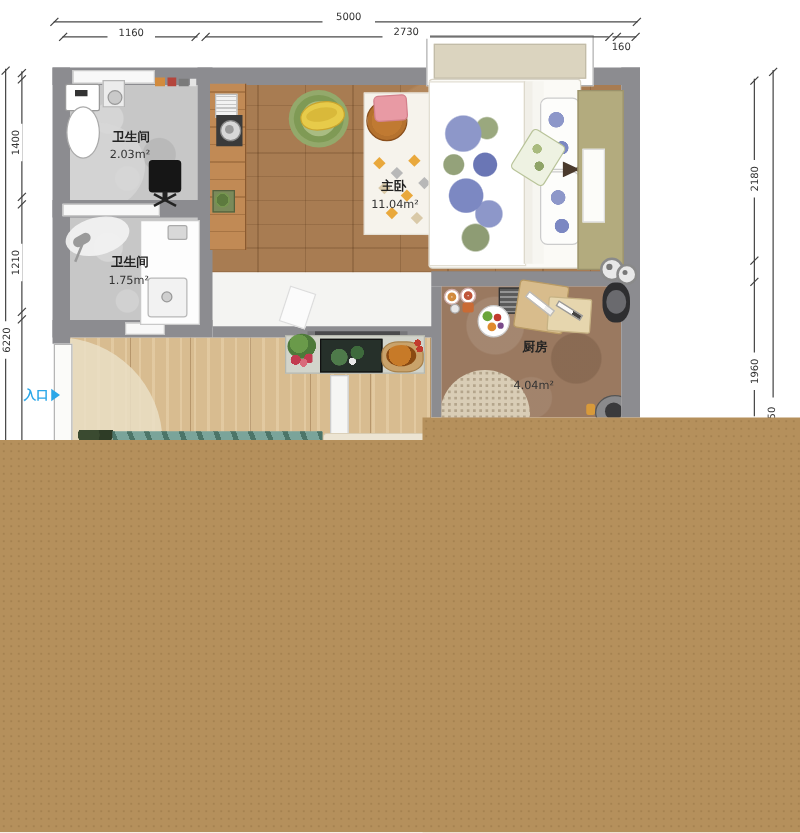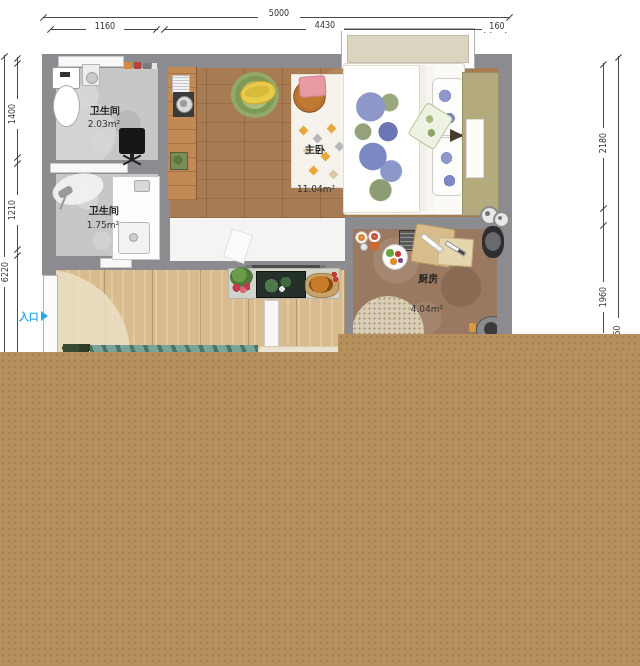--- a/index.html
+++ b/index.html
@@ -218,22 +218,22 @@
   <div class="hline" style="left:50px;top:29px;width:108px;"></div>
   <div class="hline" style="left:164px;top:29px;width:323px;"></div>
   <div class="hline" style="left:490px;top:29px;width:19px;"></div>
   <span class="tk" style="left:46px;top:29px;"></span>
   <span class="tk" style="left:152px;top:29px;"></span>
   <span class="tk" style="left:160px;top:29px;"></span>
   <span class="tk" style="left:483px;top:29px;"></span>
   <span class="tk" style="left:489px;top:29px;"></span>
   <span class="tk" style="left:504px;top:29px;"></span>
   <div class="dimlbl" style="left:86px;top:22px;width:36px;">1160</div>
-  <div class="dimlbl" style="left:306px;top:21px;width:36px;">4430</div>
-  <div class="dimlbl" style="left:482px;top:22px;width:28px;">160</div>
+  <div class="dimlbl" style="left:306px;top:21px;width:36px;">2730</div>
+  <div class="dimlbl" style="left:482px;top:33px;width:28px;">160</div>
 
   <div class="vline" style="left:4px;top:55px;height:297px;"></div>
   <span class="tk" style="left:0px;top:56px;"></span>
   <div class="dimlbl rot" style="left:-9px;top:267px;width:28px;">6220</div>
 
   <div class="vline" style="left:17px;top:57px;height:295px;"></div>
   <span class="tk" style="left:13px;top:58px;"></span>
   <span class="tk" style="left:13px;top:63px;"></span>
   <span class="tk" style="left:13px;top:157px;"></span>
   <span class="tk" style="left:13px;top:163px;"></span>
@@ -251,21 +251,21 @@
 
   <div class="vline" style="left:618px;top:56px;height:277px;"></div>
   <span class="tk" style="left:614px;top:57px;"></span>
   <div class="dimlbl rot" style="left:603px;top:328px;width:28px;">150</div>
 
   <div class="room-name" style="left:75px;top:105px;width:60px;">卫生间</div>
   <div class="room-area" style="left:74px;top:119px;width:60px;">2.03m²</div>
   <div class="room-name" style="left:74px;top:205px;width:60px;">卫生间</div>
   <div class="room-area" style="left:73px;top:220px;width:60px;">1.75m²</div>
   <div class="room-name" style="left:285px;top:144px;width:60px;">主卧</div>
-  <div class="room-area" style="left:286px;top:159px;width:60px;margin-top:25px;">11.04m²</div>
+  <div class="room-area" style="left:286px;top:159px;width:60px;">11.04m²</div>
   <div class="room-name" style="left:398px;top:273px;width:60px;">厨房</div>
   <div class="room-area" style="left:397px;top:304px;width:60px;">4.04m²</div>
 
   <div class="entry" style="left:19px;top:311px;">入口</div>
   <div class="abs" style="left:41px;top:311px;width:0;height:0;border-top:5px solid transparent;border-bottom:5px solid transparent;border-left:7px solid #2ba7e8;"></div>
 
   <div class="tan" style="left:338px;top:334px;width:302px;height:332px;"></div>
   <div class="tan" style="left:0px;top:352px;width:640px;height:314px;"></div>
 
 </div>

